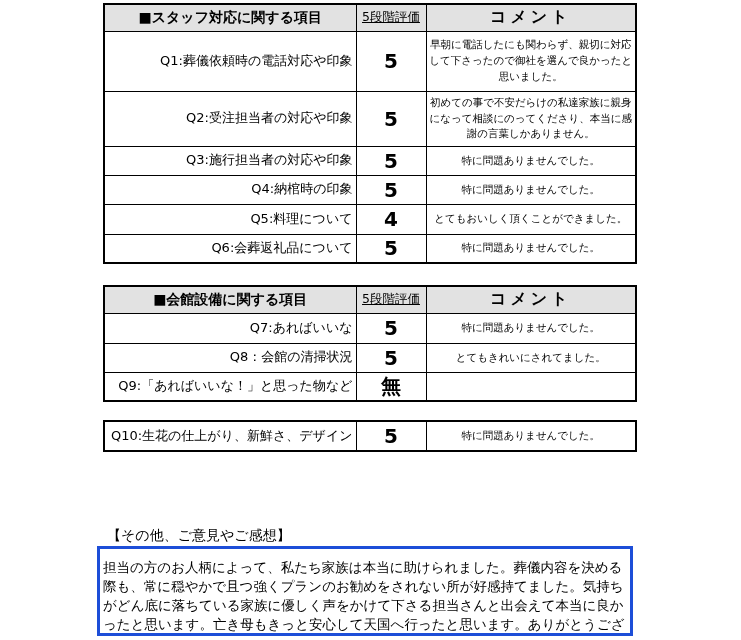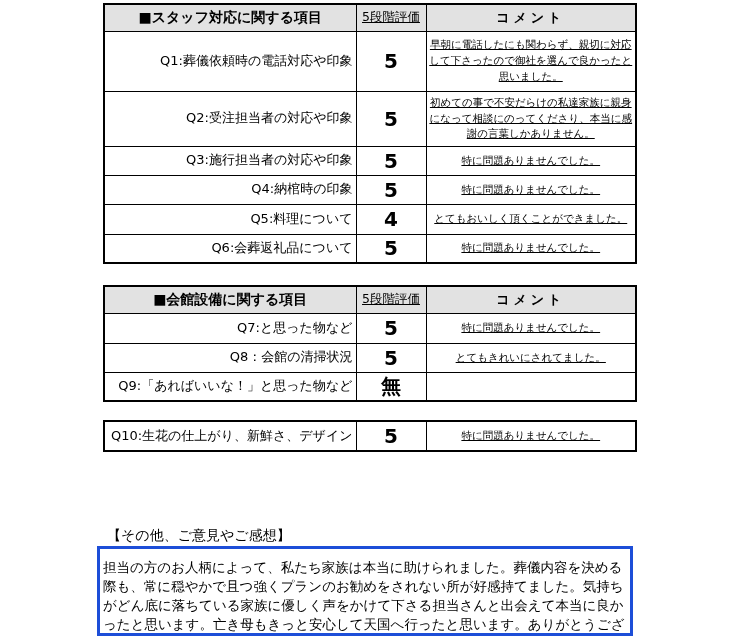--- a/index.html
+++ b/index.html
@@ -23,28 +23,28 @@
     background:var(--hdr-bg,#e2e2e2);
     font-size:14px; font-weight:bold; text-align:center;
   }
   td.rating-head {
     background:var(--hdr-bg,#e2e2e2);
     font-size:12.5px; font-weight:normal; text-align:center;
     border-left:2px solid #000; border-right:2px solid #000; border-bottom:2px solid #000;text-decoration:underline;
   }
   td.comment-head {
     background:var(--hdr-bg,#e2e2e2);
-    font-size:13px; font-weight:bold; text-align:center; letter-spacing:4px;
+    font-size:16px; font-weight:bold; text-align:center; letter-spacing:4px;
   }
   td.q { font-size:13px; text-align:right; padding:2px 3px; line-height:1.25; }
   td.rating {
     font-size:20px; font-weight:bold; text-align:center;
     border-left:2px solid #000; border-right:2px solid #000;
   }
-  td.comment { font-size:10.5px; text-align:center; padding:1px 2px; line-height:1.5;text-decoration:underline; }
+  td.comment { font-size:10.5px; text-align:center; padding:1px 2px; line-height:1.5; }
 
   tr.r27 { height:27px; }
   tr.r60 { height:60px; }
   tr.r55 { height:55px; }
   tr.r30 { height:30px; }
   tr.r29 { height:29px; }
 
   .t1 { top:3px; }
   .t2 { top:285px; }
   .t3 { top:420px; }
@@ -119,21 +119,21 @@
         <col style="width:70px">
         <col style="width:210px">
       </colgroup>
     <tbody>
       <tr class="r27">
         <td class="title-cell">■会館設備に関する項目</td>
         <td class="rating-head">5段階評価</td>
         <td class="comment-head">コメント</td>
       </tr>
       <tr class="r30">
-        <td class="q">Q7:と思った物など</td>
+        <td class="q">Q7:あればいいな</td>
         <td class="rating">5</td>
         <td class="comment">特に問題ありませんでした。</td>
       </tr>
       <tr class="r29">
         <td class="q">Q8：会館の清掃状況</td>
         <td class="rating">5</td>
         <td class="comment">とてもきれいにされてました。</td>
       </tr>
       <tr class="r29">
         <td class="q">Q9:「あればいいな！」と思った物など</td>

